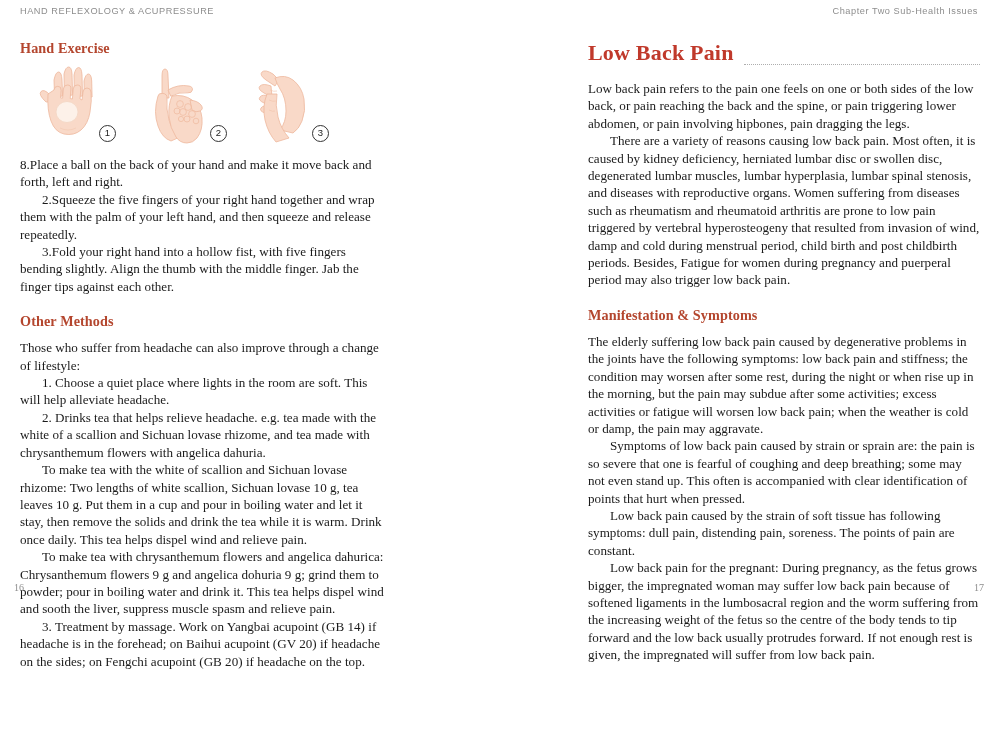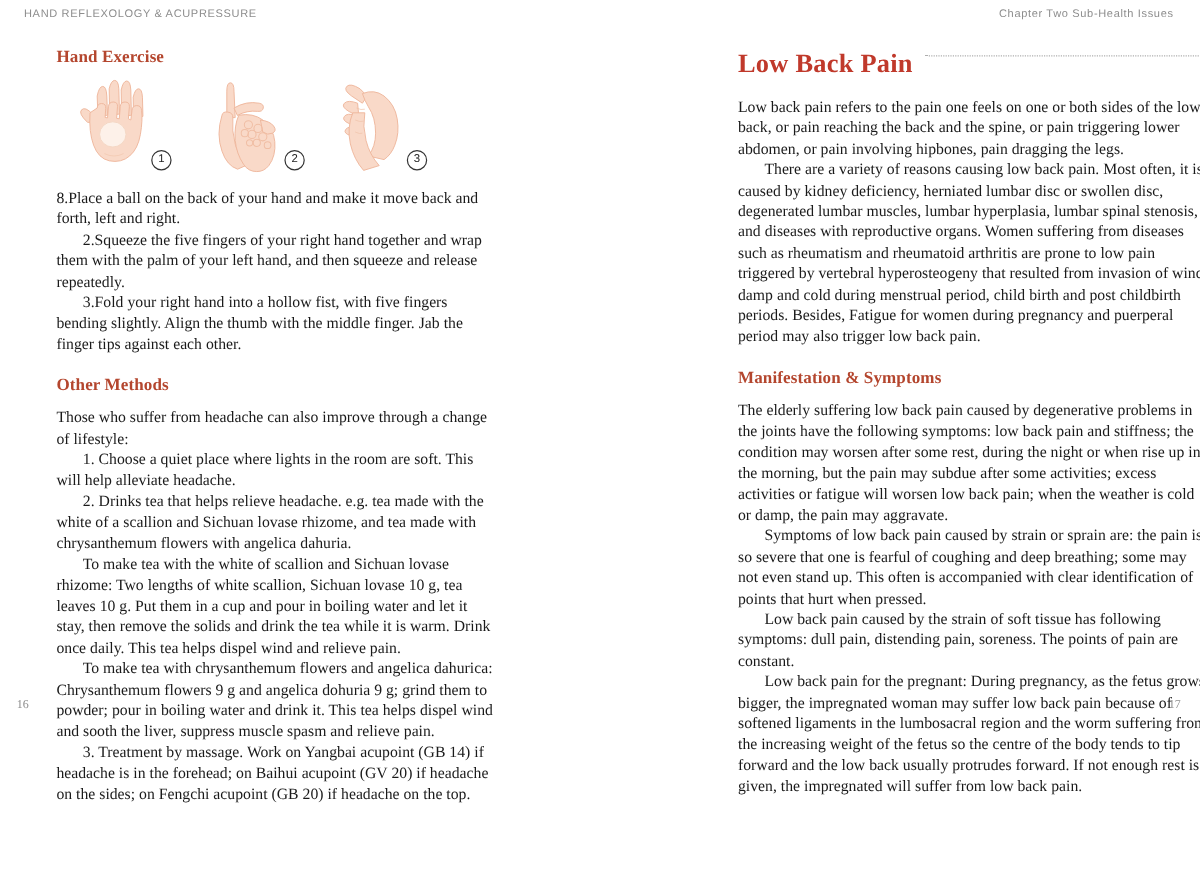--- a/index.html
+++ b/index.html
@@ -52,38 +52,37 @@
     color: #8d8d8d;
   }
   .folio.left  { left: 14px; text-align: center; }
   .folio.right { right: 16px; }
 
   
   .col {
     position: absolute;
     top: 40px;
     width: 366px;
-    margin-left: 27px;
   }
   .col.lcol { left: 20px; }
   .col.rcol { left: 88px; width: 392px; }
 
   h2.head {
     color: #b4462e;
     font-size: 14.2px;
     font-weight: bold;
     margin: 0 0 9px 0;
     letter-spacing: 0.1px;
   }
   h2.head.subtop { margin-top: 18px; }
 
   
   .chapter-head {
     display: flex;
-    align-items: flex-start;
+    align-items: flex-end;
     gap: 10px;
     margin: 0 0 14px 0;
   }
   .chapter-head .title {
     color: #c0392b;
     font-size: 22px;
     font-weight: bold;
     letter-spacing: 0.2px;
     white-space: nowrap;
   }

